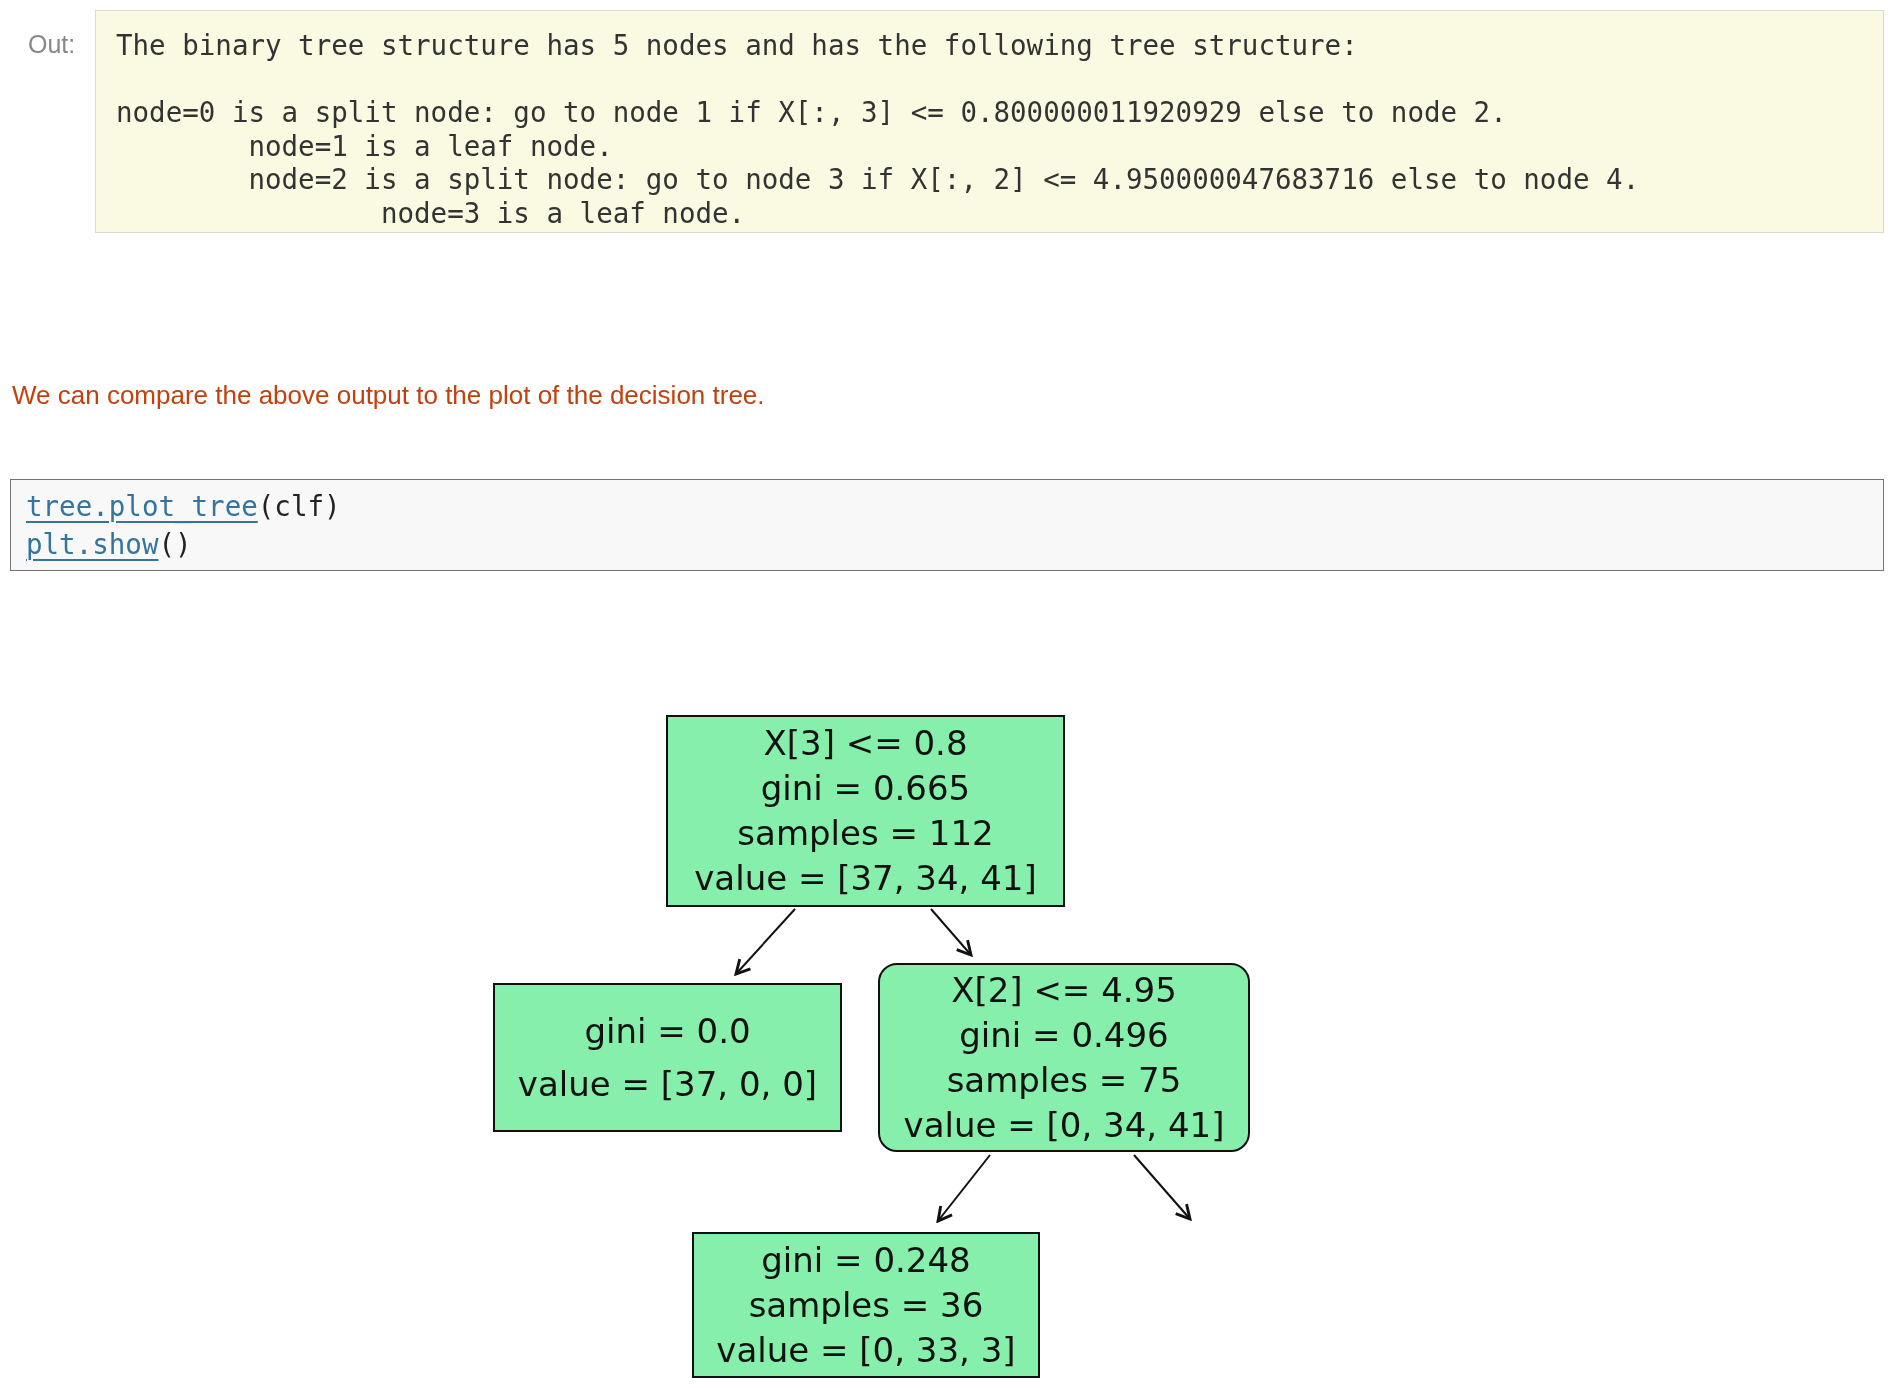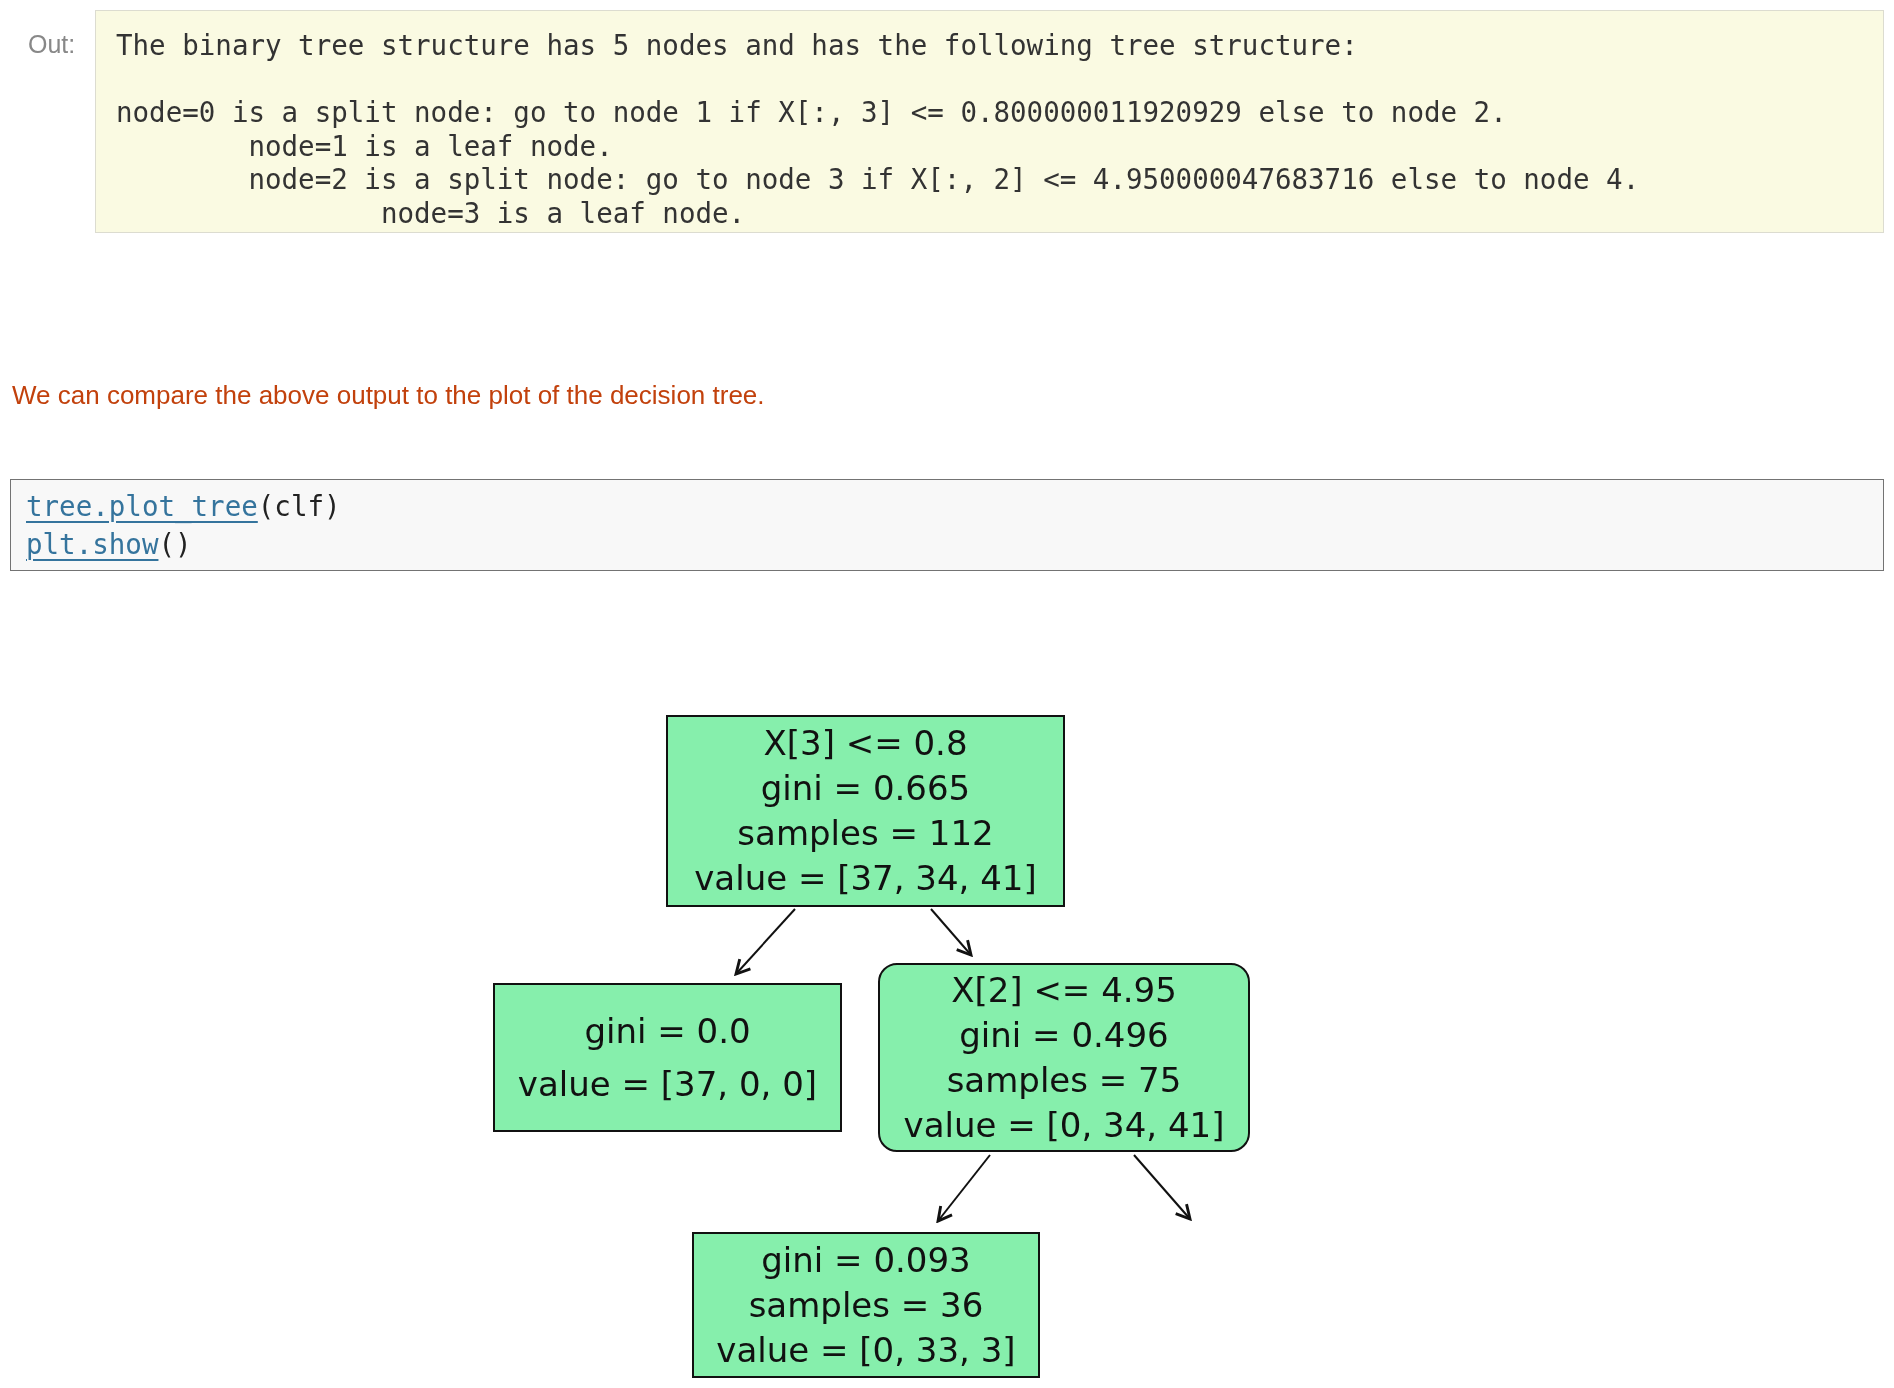--- a/index.html
+++ b/index.html
@@ -107,19 +107,19 @@
   </div>
 
   <div class="tree-node node-2">
     <div>X[2] &lt;= 4.95</div>
     <div>gini = 0.496</div>
     <div>samples = 75</div>
     <div>value = [0, 34, 41]</div>
   </div>
 
   <div class="tree-node node-3">
-    <div>gini = 0.093</div>
+    <div>gini = 0.248</div>
     <div>samples = 36</div>
     <div>value = [0, 33, 3]</div>
   </div>
 
 
 </div>
 
 </body></html>

